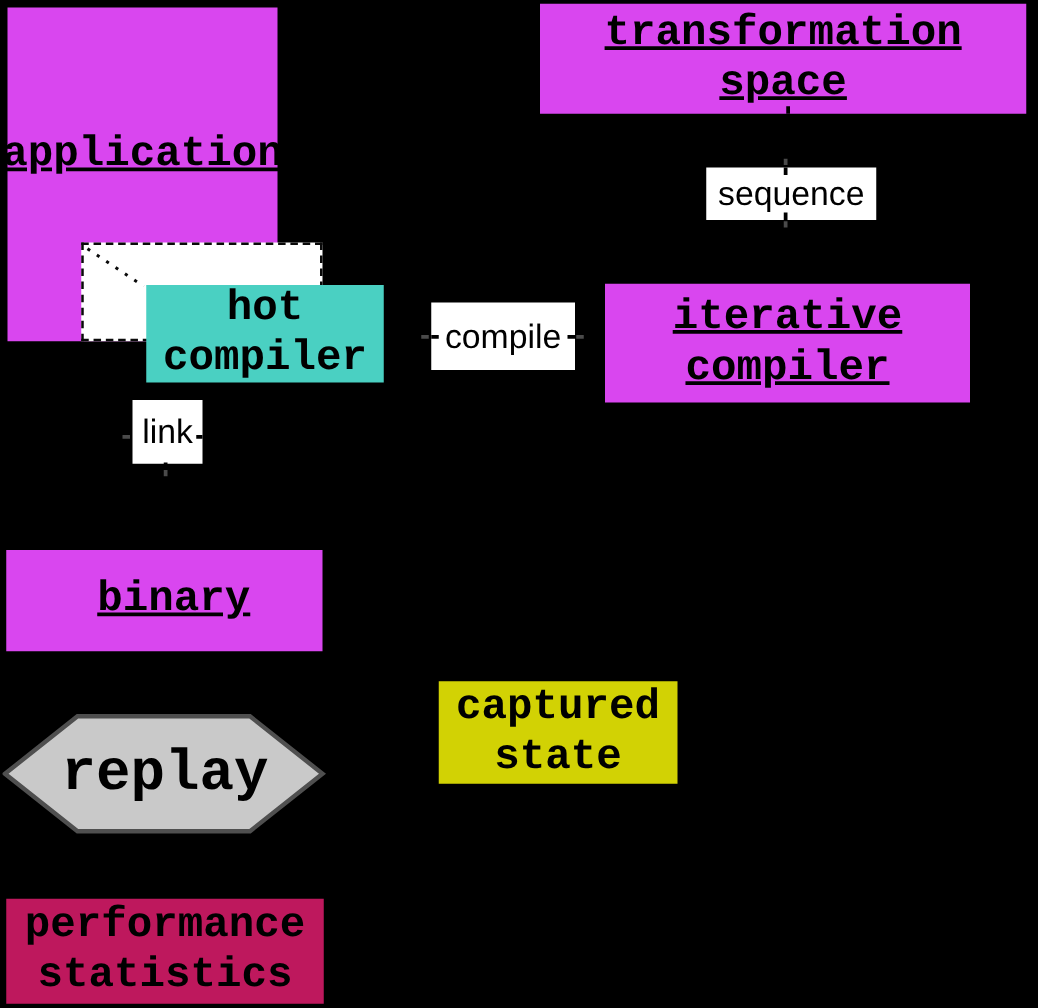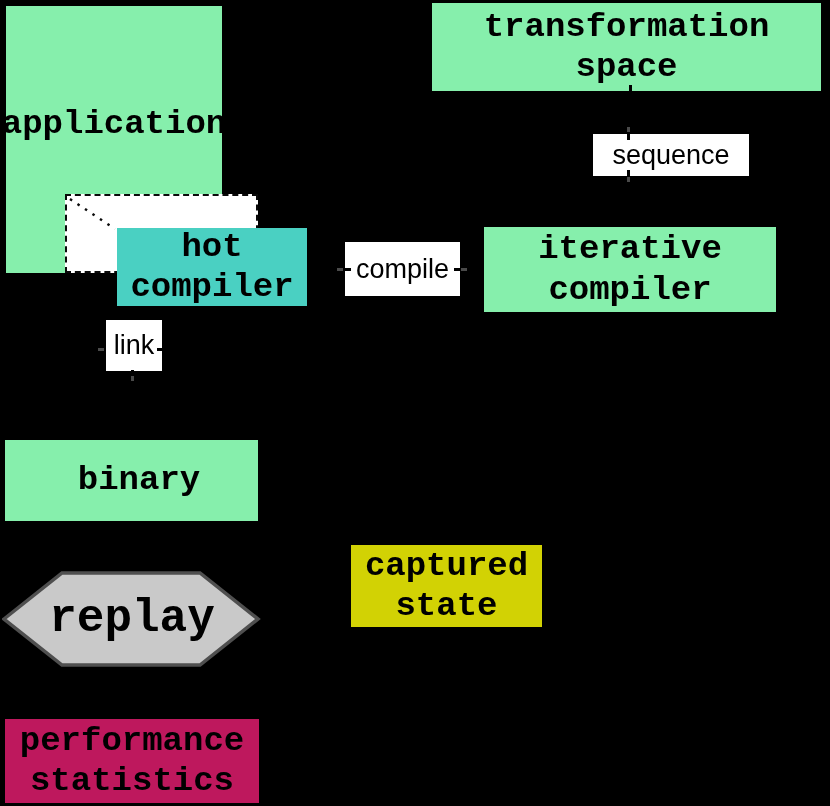--- a/index.html
+++ b/index.html
@@ -6,40 +6,40 @@
   #stage {
     position:relative; width:830px; height:806px; background:#000000;
     overflow:hidden; font-family:"Liberation Mono","DejaVu Sans Mono",monospace;
   }
   .node {
     position:absolute; box-sizing:border-box;
     display:flex; align-items:center; justify-content:center;
     text-align:center; color:#000; font-weight:bold; font-size:34px;
     line-height:1.18; white-space:pre-line;
   }
-  .blue   { background:#86efac; }
+  .blue   { background:#d946ef;text-decoration:underline; }
   .teal   { background:#4ad0c2; }
   .mint   { background:#be185d; }
   .yellow { background:#d2d204; }
   .whitebox {
     position:absolute; box-sizing:border-box; background:#ffffff;
     display:flex; align-items:center; justify-content:center;
     color:#000; font-family:"Liberation Sans","DejaVu Sans",sans-serif;
     font-size:27px; font-weight:normal; text-align:center;
   }
   
   #application          { left:6px;   top:6px;   width:216px; height:267px; align-items:flex-start; padding-top:98px; }
   #transformation-space { left:432px; top:3px;   width:389px; height:88px; }
   #hot-function         { left:117px; top:228px; width:190px; height:78px; }
-  #iterative-compiler   { left:484px; top:227px; width:292px; height:85px; }
+  #iterative-compiler   { left:484px; top:227px; width:292px; height:95px; }
   #binary               { left:5px;   top:440px; width:253px; height:81px;padding-left:15px; }
   #captured-state       { left:351px; top:545px; width:191px; height:82px; }
   #performance-stats    { left:5px;   top:719px; width:254px; height:84px; }
 
-  #label-sequence { left:565px; top:134px; width:156px; height:42px;margin-left:28px; }
+  #label-sequence { left:565px; top:134px; width:136px; height:42px; }
   #label-compile  { left:345px; top:242px; width:115px; height:54px; }
   #label-link     { left:106px; top:320px; width:56px;  height:51px; }
 
   
   #cutout {
     position:absolute; left:65px; top:194px; width:193px; height:79px;
     box-sizing:border-box; background:#ffffff; border:2.5px dashed #0a0a0a;
   }
   #cutout svg { position:absolute; left:0; top:0; }
 

